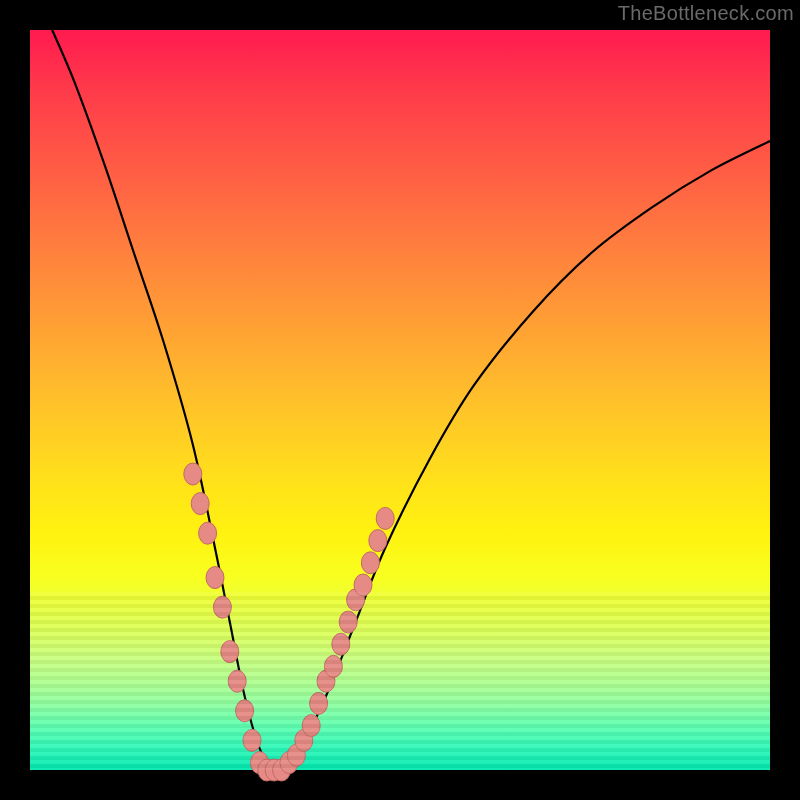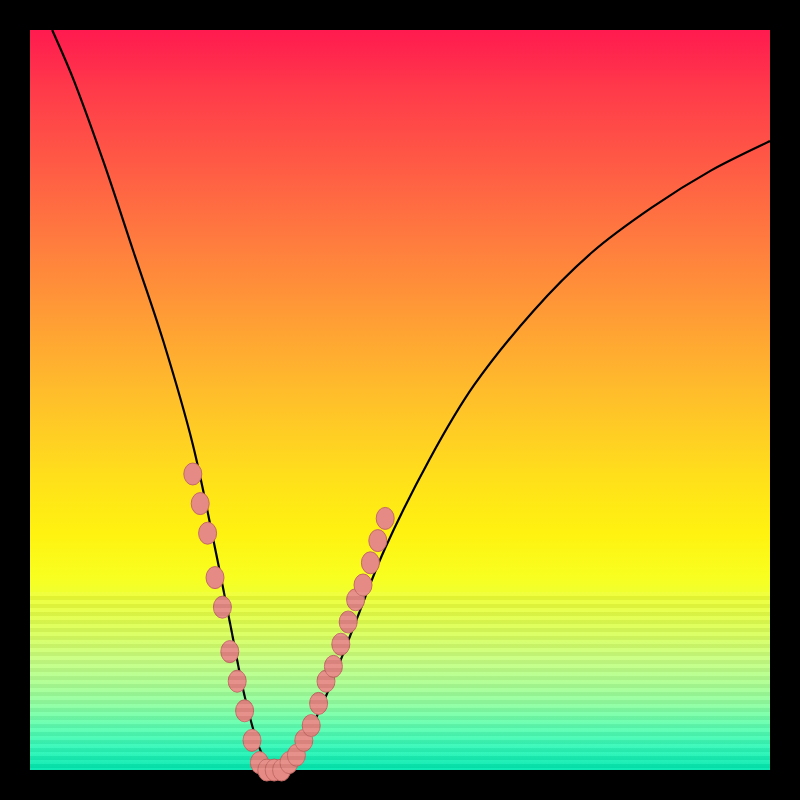--- a/index.html
+++ b/index.html
@@ -80,20 +80,21 @@
     letter-spacing: 0.3px;
     font-weight: 500;
     user-select: none;
   }
 </style>
 </head>
 <body>
 
 <div class="stage">
 
+  <div class="watermark">TheBottleneck.com</div>
 
   <div class="plot-area">
 
     <svg class="curve" viewBox="0 0 740 740" preserveAspectRatio="none">
       <path id="curve-path" fill="none" stroke="#000000" stroke-width="2.2" d="M 22.2 0 C 25.9 8.633333333333326, 35.766666666666666 29.599999999999948, 44.4 51.799999999999955 C 53.03333333333333 73.99999999999996, 64.13333333333333 104.83333333333337, 74 133.20000000000005 C 83.86666666666667 161.56666666666672, 93.73333333333335 192.4, 103.60000000000001 222 C 113.46666666666667 251.6, 123.33333333333331 278.73333333333335, 133.2 310.8 C 143.06666666666666 342.8666666666667, 154.16666666666669 379.8666666666667, 162.8 414.4 C 171.43333333333334 448.9333333333333, 178.83333333333334 488.4, 185 518 C 191.16666666666666 547.6, 194.86666666666667 567.3333333333334, 199.8 592 C 204.73333333333335 616.6666666666666, 209.66666666666666 645.0333333333333, 214.6 666 C 219.53333333333333 686.9666666666667, 224.46666666666667 705.4666666666666, 229.4 717.8 C 234.33333333333334 730.1333333333333, 238.03333333333336 738.7666666666667, 244.20000000000002 740 C 250.36666666666667 741.2333333333333, 257.76666666666665 737.5333333333334, 266.4 725.2 C 275.0333333333333 712.8666666666667, 286.1333333333333 688.2, 296 666 C 305.8666666666667 643.8, 315.73333333333335 616.6666666666666, 325.6 592 C 335.4666666666667 567.3333333333334, 342.8666666666667 545.1333333333333, 355.2 518 C 367.5333333333333 490.8666666666667, 384.8 456.3333333333333, 399.6 429.2 C 414.40000000000003 402.06666666666666, 426.73333333333335 379.8666666666667, 444 355.2 C 461.26666666666665 330.5333333333333, 483.4666666666667 303.4, 503.20000000000005 281.2 C 522.9333333333334 259, 542.6666666666666 239.26666666666665, 562.4 222 C 582.1333333333333 204.73333333333335, 601.8666666666667 191.1666666666667, 621.6 177.60000000000002 C 641.3333333333334 164.03333333333333, 661.0666666666667 151.6999999999999, 680.8000000000001 140.5999999999999 C 700.5333333333334 129.49999999999991, 730.1333333333333 115.93333333333332, 740 111"></path>
       <g id="marker-group">
           <ellipse cx="162.8" cy="444" rx="9" ry="11" fill="#e58a84" stroke="#c46a64" stroke-width="1"></ellipse>
           <ellipse cx="170.20000000000002" cy="473.6" rx="9" ry="11" fill="#e58a84" stroke="#c46a64" stroke-width="1"></ellipse>
           <ellipse cx="177.6" cy="503.2" rx="9" ry="11" fill="#e58a84" stroke="#c46a64" stroke-width="1"></ellipse>
           <ellipse cx="185" cy="547.6" rx="9" ry="11" fill="#e58a84" stroke="#c46a64" stroke-width="1"></ellipse>

